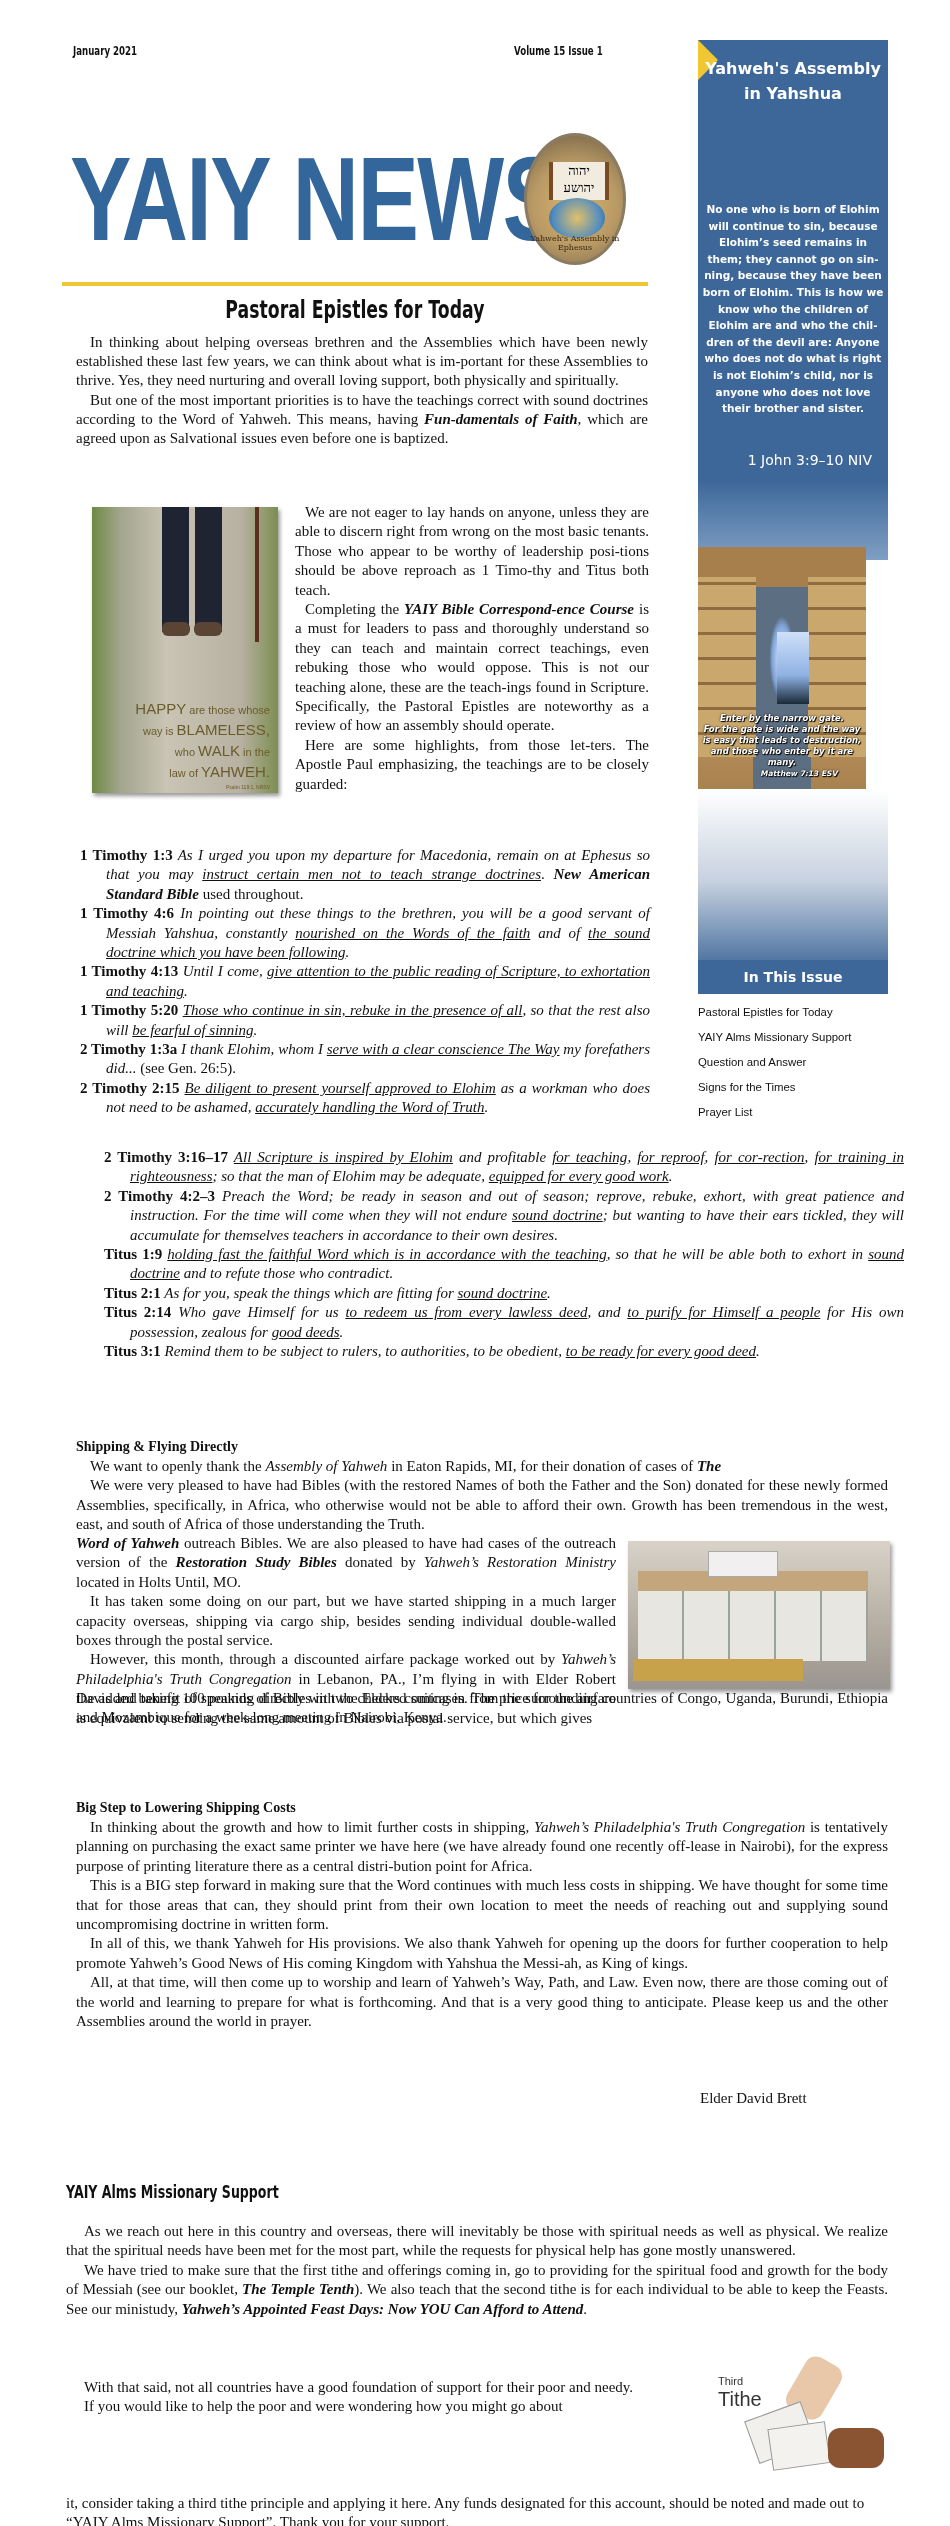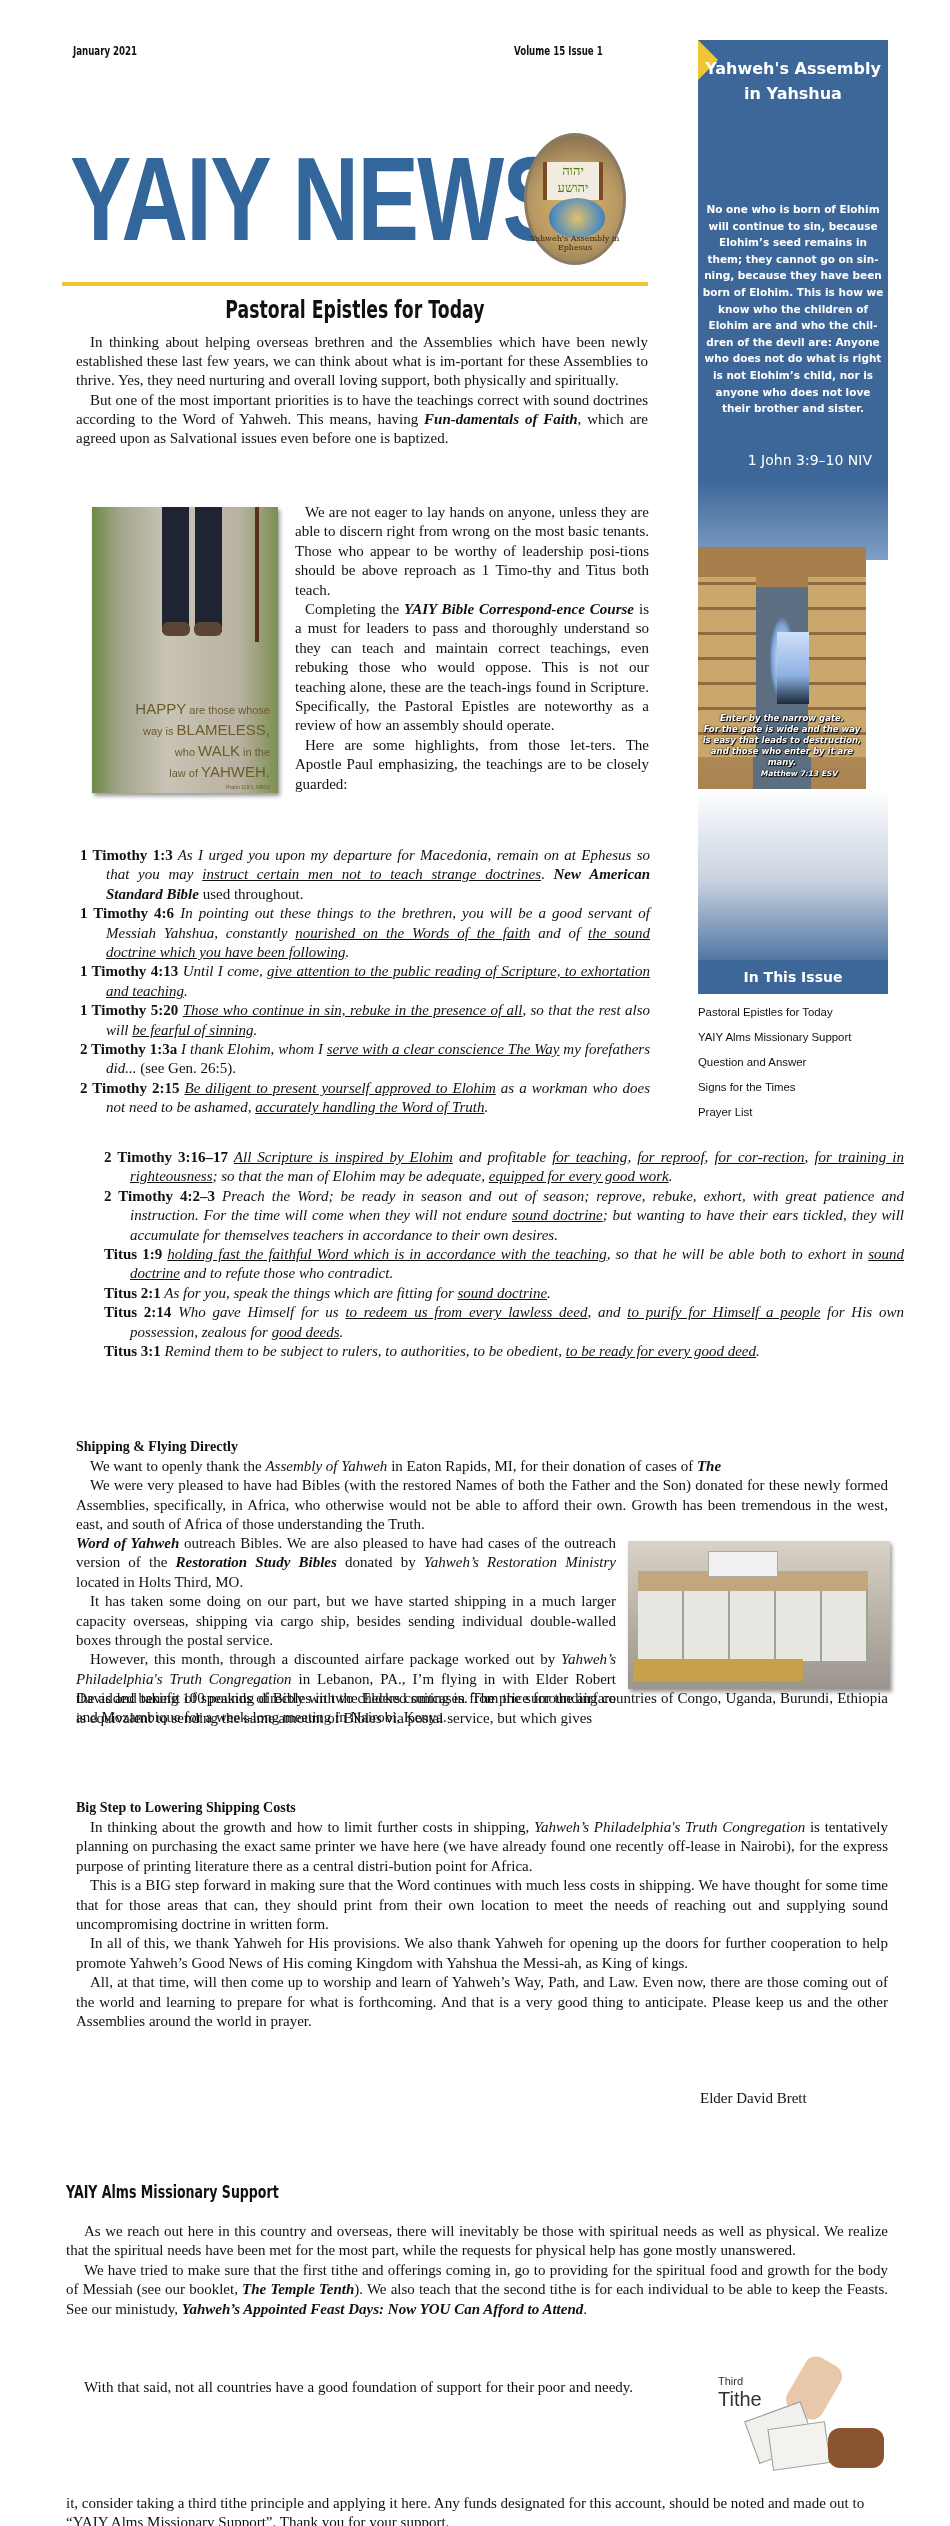--- a/index.html
+++ b/index.html
@@ -5,21 +5,21 @@
   * { box-sizing: border-box; margin: 0; padding: 0; }
   html, body { width: 950px; height: 2526px; background: #ffffff; overflow: hidden; }
   body { position: relative; font-family: "Liberation Serif", serif; color: #111; }
   .abs { position: absolute; }
   .cond { font-family: "DejaVu Sans", sans-serif; font-weight: bold; transform-origin: left top; }
   
   #date-label { left: 73px; top: 44px; font-size: 12px; transform: scaleX(0.72); }
   #volume-label { left: 514px; top: 44px; font-size: 12px; transform: scaleX(0.72); }
   #masthead { left: 70px; top: 140px; font-family: "Liberation Sans", sans-serif; font-weight: bold; font-size: 118px; color: #33669a; line-height: 1; letter-spacing: -2px; transform: scaleX(0.78); transform-origin: left top; }
   #logo { left: 524px; top: 133px; width: 102px; height: 132px; border-radius: 50%; background: radial-gradient(circle at 50% 55%, #d9b36a 0%, #b99a65 50%, #6e5e44 100%); border: 3px solid #8a7b62; }
-  #logo .scroll { position: absolute; left: 16px; top: 26px; width: 60px; height: 38px; background: #f2ece0; border-left: 4px solid #7a4a22; border-right: 4px solid #7a4a22; font-size: 13px; text-align: center; line-height: 17px; color: #4d7c0f; font-family: "DejaVu Serif", serif; }
+  #logo .scroll { position: absolute; left: 22px; top: 26px; width: 60px; height: 38px; background: #f2ece0; border-left: 4px solid #7a4a22; border-right: 4px solid #7a4a22; font-size: 13px; text-align: center; line-height: 17px; color: #000000; font-family: "DejaVu Serif", serif; }
   #logo .globe { position: absolute; left: 22px; top: 62px; width: 56px; height: 40px; border-radius: 50%; background: radial-gradient(circle, #e2c06a 0%, #4f8cc0 70%, #2a5d8f 100%); }
   #logo .ring { position: absolute; left: 0; right: 0; bottom: 10px; text-align: center; font-size: 8px; color: #3b2a15; font-family: "DejaVu Serif", serif; }
   #gold-rule { left: 62px; top: 282px; width: 586px; height: 4px; background: #f1c633; }
 
   
   #sidebar-top { left: 698px; top: 40px; width: 190px; height: 440px; background: #3d6799; }
   #sidebar-corner { left: 698px; top: 40px; width: 0; height: 0; border-top: 40px solid #f1c633; border-right: 40px solid transparent; }
   #sidebar-corner2 { left: 698px; top: 40px; width: 0; height: 0; border-top: 40px solid #3d6799; border-left: 40px solid transparent; }
   #sidebar-title { left: 698px; top: 56px; width: 190px; text-align: center; color: #fff; font-family: "DejaVu Sans", sans-serif; font-weight: bold; font-size: 16px; line-height: 25px; }
   #sidebar-verse { left: 702px; top: 201px; width: 182px; text-align: center; color: #fff; font-family: "DejaVu Sans", sans-serif; font-weight: bold; font-size: 10.5px; line-height: 16.6px; }
@@ -189,21 +189,21 @@
     <div class="verse"><span class="ref">Titus 2:14</span><i> Who gave Himself for us </i><i style="text-decoration: underline;">to redeem us from every lawless deed</i><i>, and </i><i style="text-decoration: underline;">to purify for Himself a people</i><i> for His own possession, zealous for </i><i style="text-decoration: underline;">good deeds</i><i>.</i></div>
     <div class="verse"><span class="ref">Titus 3:1</span><i> Remind them to be subject to rulers, to authorities, to be obedient, </i><i style="text-decoration: underline;">to be ready for every good deed</i><i>.</i></div>
   </div>
 
 <h3 class="abs section" id="ship-title">Shipping &amp; Flying Directly</h3>
 <div class="abs" id="ship-text-full" style="width:812px;">
   <p><span>We want to openly thank the </span><i>Assembly of Yahweh</i><span> in Eaton Rapids, MI, for their donation of cases of </span><b><i>The</i></b></p>
   <p>We were very pleased to have had Bibles (with the restored Names of both the Father and the Son) donated for these newly formed Assemblies, specifically, in Africa, who otherwise would not be able to afford their own. Growth has been tremendous in the west, east, and south of Africa of those understanding the Truth.</p>
 </div>
 <div class="abs" id="ship-text-col">
-  <div><b><i>Word of Yahweh</i></b><span> outreach Bibles. We are also pleased to have had cases of the outreach version of the </span><b><i>Restoration Study Bibles</i></b><span> donated by </span><i>Yahweh’s Restoration Ministry</i><span> located in Holts Third, MO.</span></div>
+  <div><b><i>Word of Yahweh</i></b><span> outreach Bibles. We are also pleased to have had cases of the outreach version of the </span><b><i>Restoration Study Bibles</i></b><span> donated by </span><i>Yahweh’s Restoration Ministry</i><span> located in Holts Until, MO.</span></div>
   <p>It has taken some doing on our part, but we have started shipping in a much larger capacity overseas, shipping via cargo ship, besides sending individual double-walled boxes through the postal service.</p>
   <p><span>However, this month, through a discounted airfare package worked out by </span><i>Yahweh’s Philadelphia's Truth Congregation</i><span> in Lebanon, PA., I’m flying in with Elder Robert Davis and taking 100 pounds of Bibles in two checked suitcases. The price for the airfare is equivalent to sending the same amount of Bibles via postal service, but which gives</span></p>
 </div>
 <div class="abs" id="pallet-image">
   <div class="boxes"></div>
   <div class="pallet"></div>
   <div class="wrap"></div>
 </div>
 <div class="abs" id="ship-text-tail" style="width:812px;">the added benefit of speaking directly with the Elders coming in from the surrounding countries of Congo, Uganda, Burundi, Ethiopia and Mozambique for a week-long meeting in Nairobi, Kenya.</div>
 
@@ -216,20 +216,21 @@
 </div>
 <div class="abs" id="signature">Elder David Brett</div>
 
 <div class="abs" id="alms-title"><span>YAIY Alms Missionary Support</span></div>
 <div class="abs" id="alms-text">
   <p>As we reach out here in this country and overseas, there will inevitably be those with spiritual needs as well as physical. We realize that the spiritual needs have been met for the most part, while the requests for physical help has gone mostly unanswered.</p>
   <p><span>We have tried to make sure that the first tithe and offerings coming in, go to providing for the spiritual food and growth for the body of Messiah (see our booklet, </span><b><i>The Temple Tenth</i></b><span>). We also teach that the second tithe is for each individual to be able to keep the Feasts. See our ministudy, </span><b><i>Yahweh’s Appointed Feast Days: Now YOU Can Afford to Attend</i></b><span>.</span></p>
 </div>
 <div class="abs" id="alms-col" style="top:2378px;">
   <p>With that said, not all countries have a good foundation of support for their poor and needy.</p>
+  <p>If you would like to help the poor and were wondering how you might go about</p>
 </div>
 <div class="abs" id="alms-tail" style="top:2494px;">it, consider taking a third tithe principle and applying it here. Any funds designated for this account, should be noted and made out to “YAIY Alms Missionary Support”. Thank you for your support.</div>
 <div class="abs" id="tithe-image">
   <div class="label">
     <div>Third</div>
     <div class="big">Tithe</div>
   </div>
   <div class="hand1"></div>
   <div class="card1"></div>
   <div class="card2"></div>

